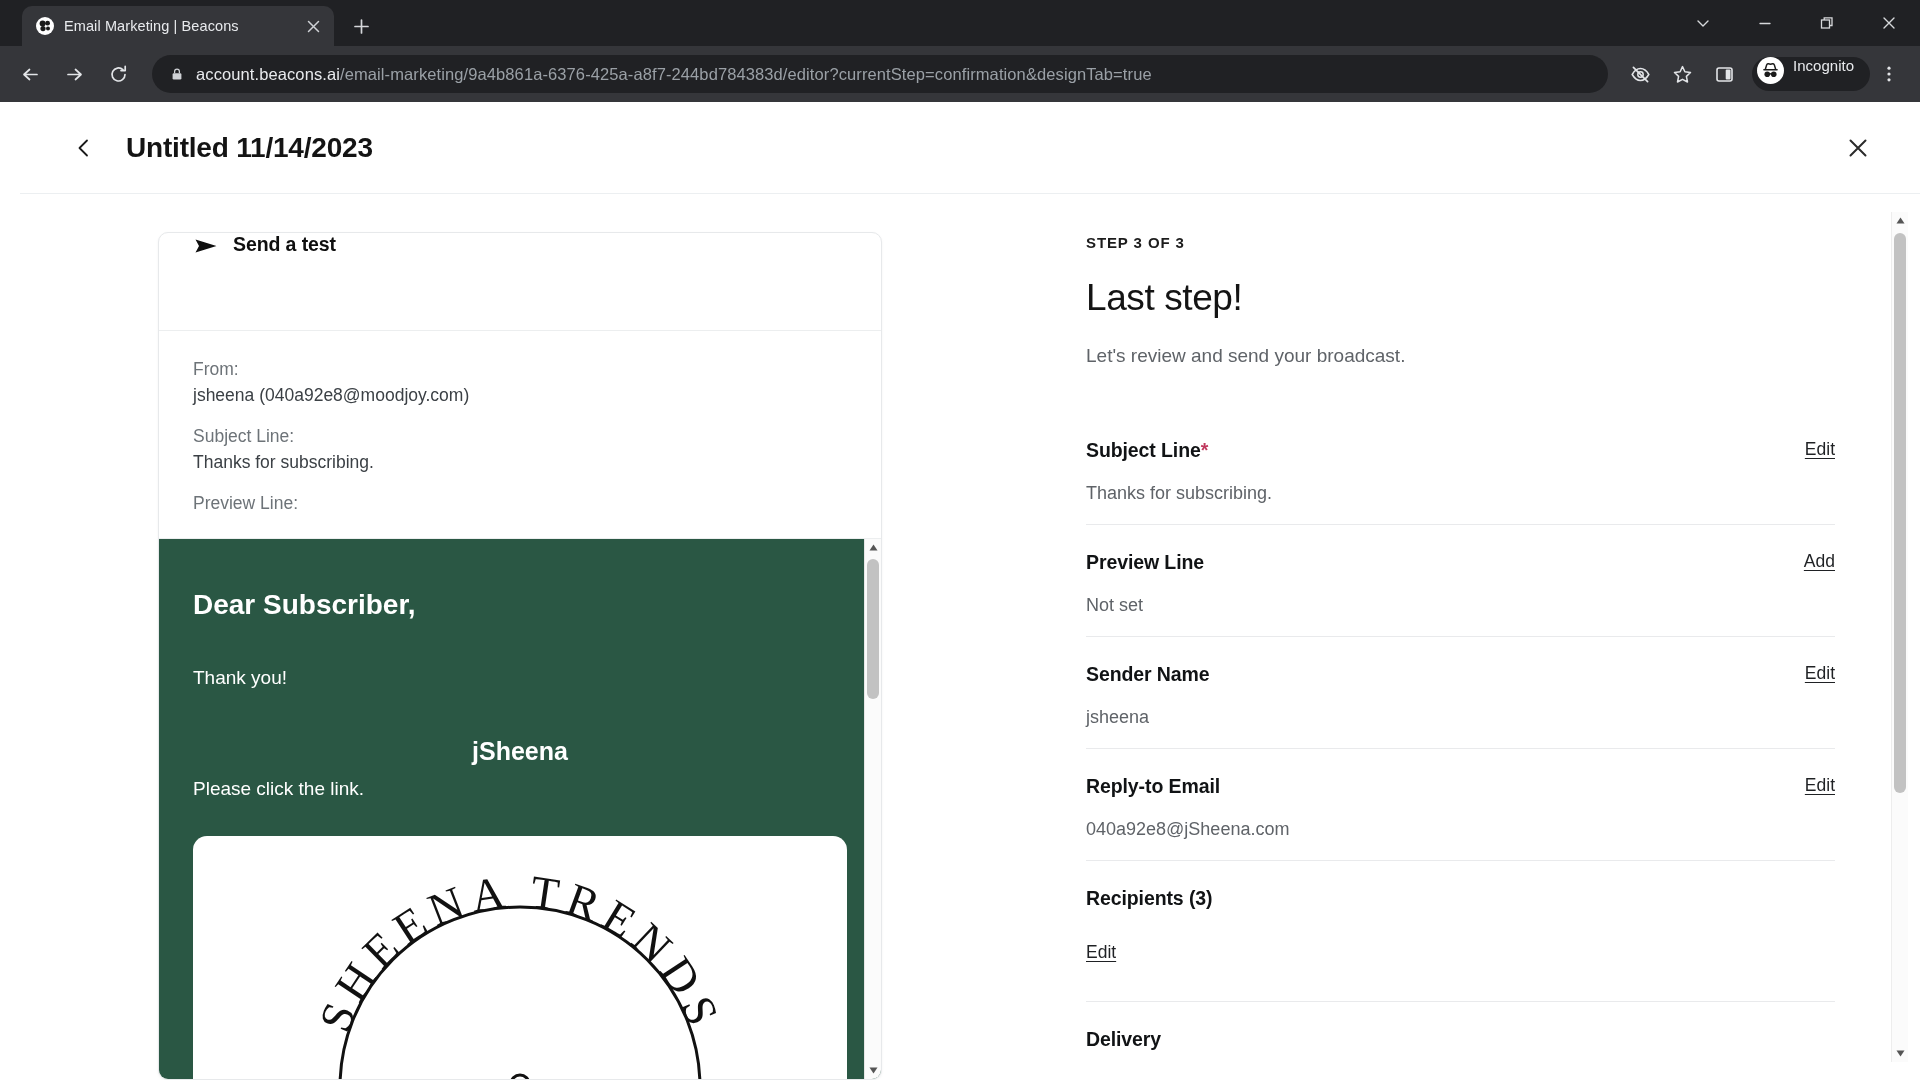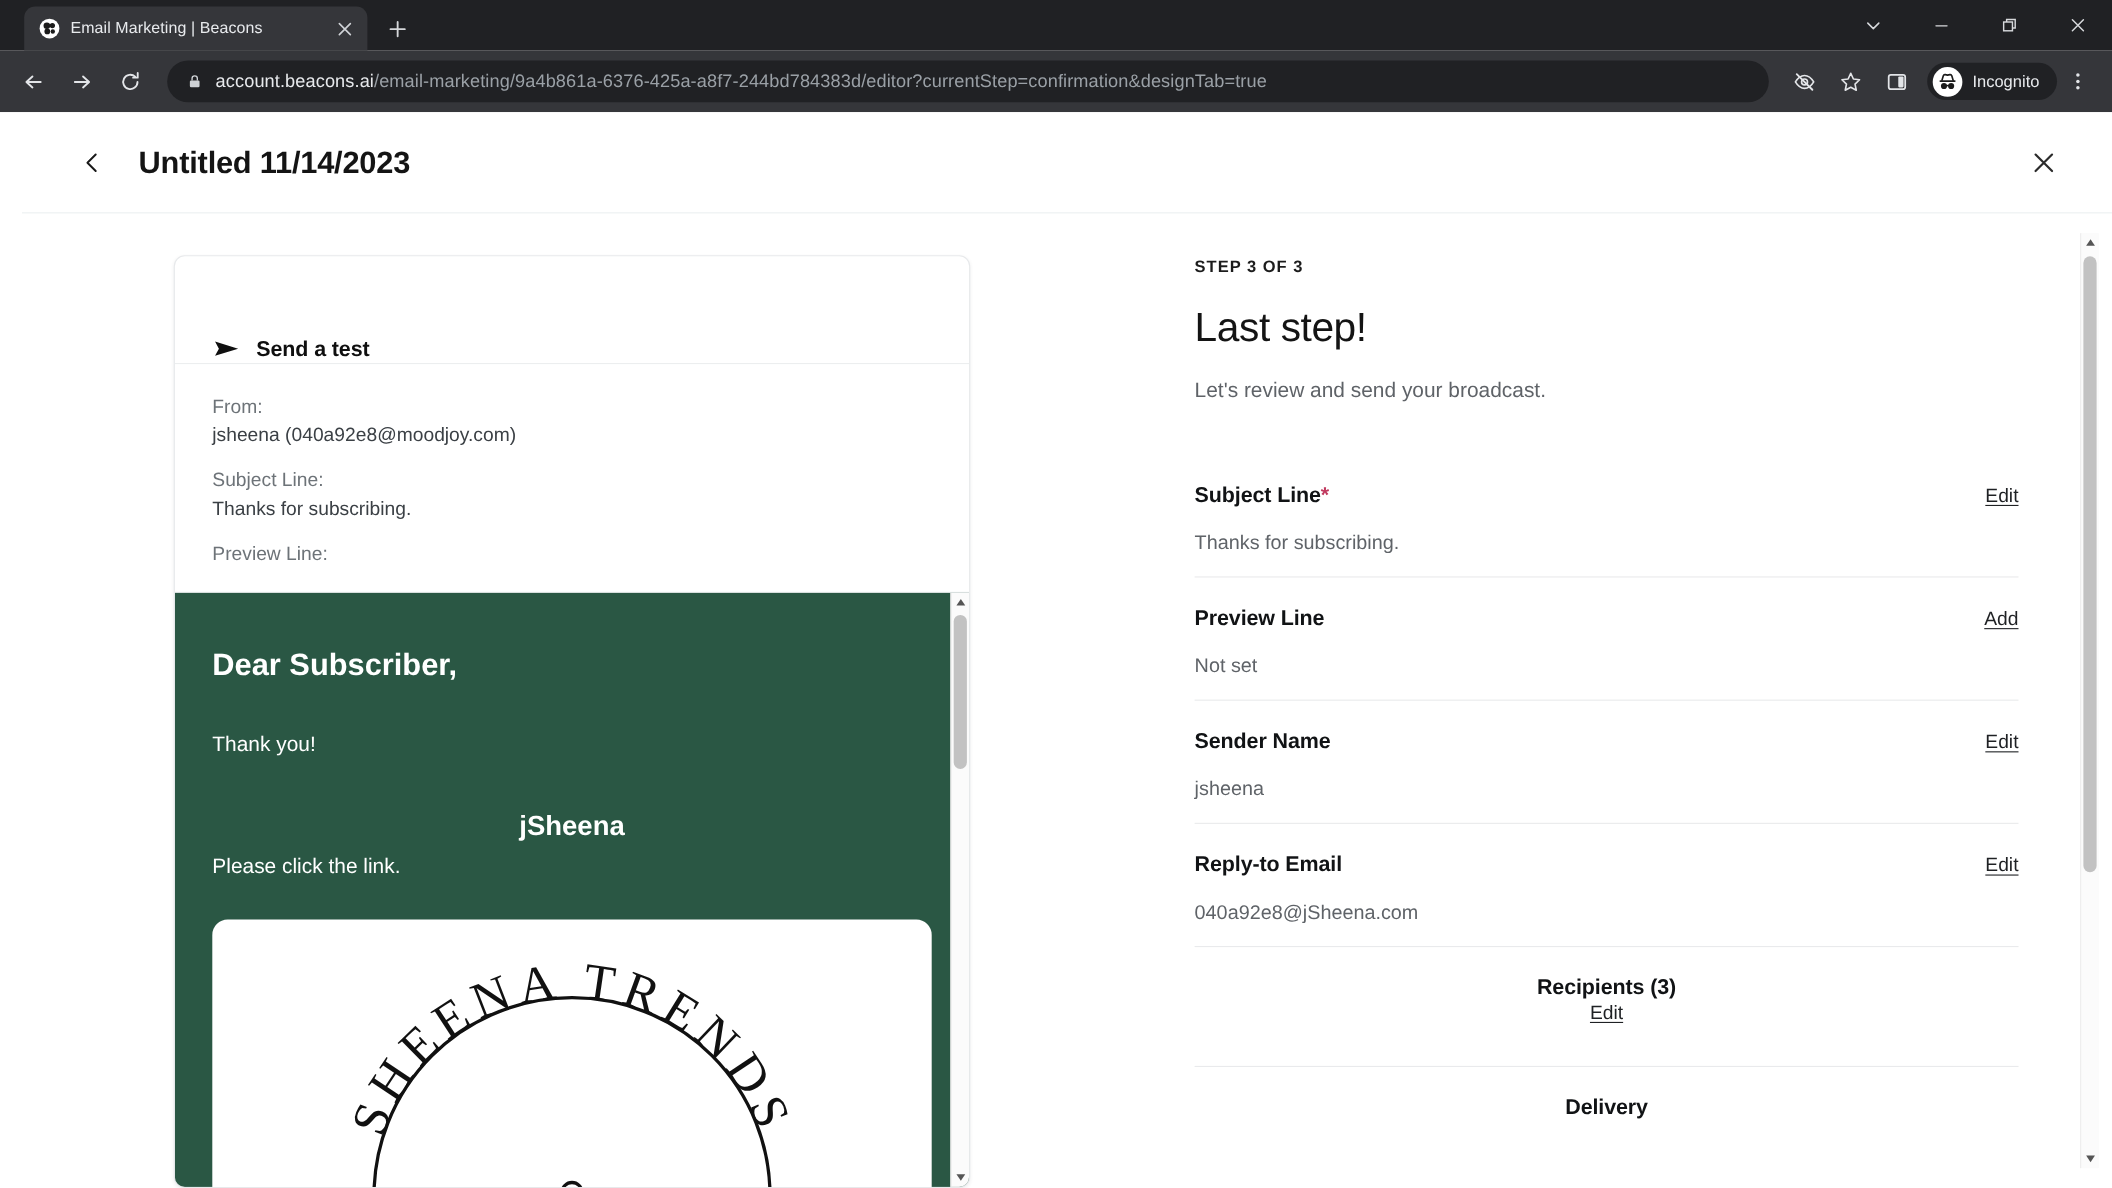--- a/index.html
+++ b/index.html
@@ -54,21 +54,21 @@
   .omnibox {
     flex: 1 1 auto; height: 38px; background: #202124; border-radius: 19px;
     display: flex; align-items: center; padding: 0 12px 0 18px; margin: 0 8px 0 10px;
     gap: 12px; min-width: 0;
   }
   .omnibox-text { font-size: 16.5px; color: #e8eaed; white-space: nowrap; overflow: hidden; letter-spacing: .1px;}
   .omnibox-text .dim { color: #9aa0a6; }
   .tb-icons { display: flex; align-items: center; gap: 2px; }
   .tbi { width: 40px; height: 40px; display: flex; align-items: center; justify-content: center; color: #e3e5e8; border-radius: 50%; }
   .incognito-pill {
-    height: 34px; background: #202124; border-radius: 17px; display: flex; align-items: center;
+    height: 34px; background: #202124; border-radius: 17px; display: flex; align-items: flex-start;
     gap: 9px; padding: 0 16px 0 5px; margin-left: 6px;
   }
   .incog-av { width: 27px; height: 27px; border-radius: 50%; background: #ffffff; display:flex; align-items:center; justify-content:center;}
   .incog-label { color: #e8eaed; font-size: 15px; }
   .kebab { width: 34px; height: 40px; display:flex; align-items:center; justify-content:center; color:#e3e5e8;}
 
   
   .page { flex: 1 1 auto; background: #ffffff; display: flex; flex-direction: column; min-height: 0; padding-left: 20px; }
 
   .apphead {
@@ -90,21 +90,21 @@
   }
   .preview-card {
     width: 724px; background: #ffffff;
     border: 1px solid #e7e9eb; border-radius: 10px;
     box-shadow: 0 1px 3px rgba(16,24,40,.05);
     display: flex; flex-direction: column; overflow: hidden;
     max-height: 100%;
   }
   .pc-head {
     height: 98px; flex: 0 0 98px; border-bottom: 1px solid #eceeef;
-    display: flex; align-items: flex-end; padding: 0 34px; gap: 14px;
+    display: flex; align-items: flex-start; padding: 0 34px; gap: 14px;
   }
   .send-icon { width: 26px; height: 26px; display:flex; align-items:center; justify-content:center; color:#0f0f0f;}
   .pc-head-label { font-size: 19.5px; font-weight: 700; color: #0f0f0f; letter-spacing: -.1px; }
 
   .pc-meta { padding: 28px 34px 24px 34px; border-bottom: 1px solid #eceeef;}
   .meta-label { font-size: 17.5px; color: #6d7378; margin-bottom: 5px; }
   .meta-value { font-size: 17.5px; color: #3b4045; margin-bottom: 20px; }
   .meta-label.last { margin-bottom: 0; }
 
   .pc-body {
@@ -145,21 +145,21 @@
   .stepline {
     font-size: 15px; font-weight: 700; color: #1c1c1c; letter-spacing: .9px; margin-top: 8px;
   }
   .bighead {
     font-size: 37px; font-weight: 400; color: #141414; margin-top: 26px; letter-spacing: -.4px;
   }
   .subhead { font-size: 19px; color: #5f6368; margin-top: 26px; }
 
   .rows { margin-top: 46px; }
   .row { border-bottom: 1px solid #e9eaec; padding-bottom: 20px; margin-bottom: 0; }
-  .row-top { display: flex; align-items: center; justify-content: space-between; padding-top: 26px; }
+  .row-top { display: flex; align-items: flex-start; justify-content: space-between; padding-top: 26px; gap: 32px; }
   .row-label { font-size: 19.5px; font-weight: 700; color: #111315; letter-spacing: -.1px; }
   .row-label .req { color: #c0395e; font-weight: 700; }
   .row-action {
     font-size: 17.5px; color: #1f2124; text-decoration: underline; text-underline-offset: 3px;
   }
   .row-value { font-size: 18px; color: #5f6368; margin-top: 21px; }
   .row.no-value .row-top { padding-top: 26px; flex-direction: column; }
 
   
   .right-sb {

